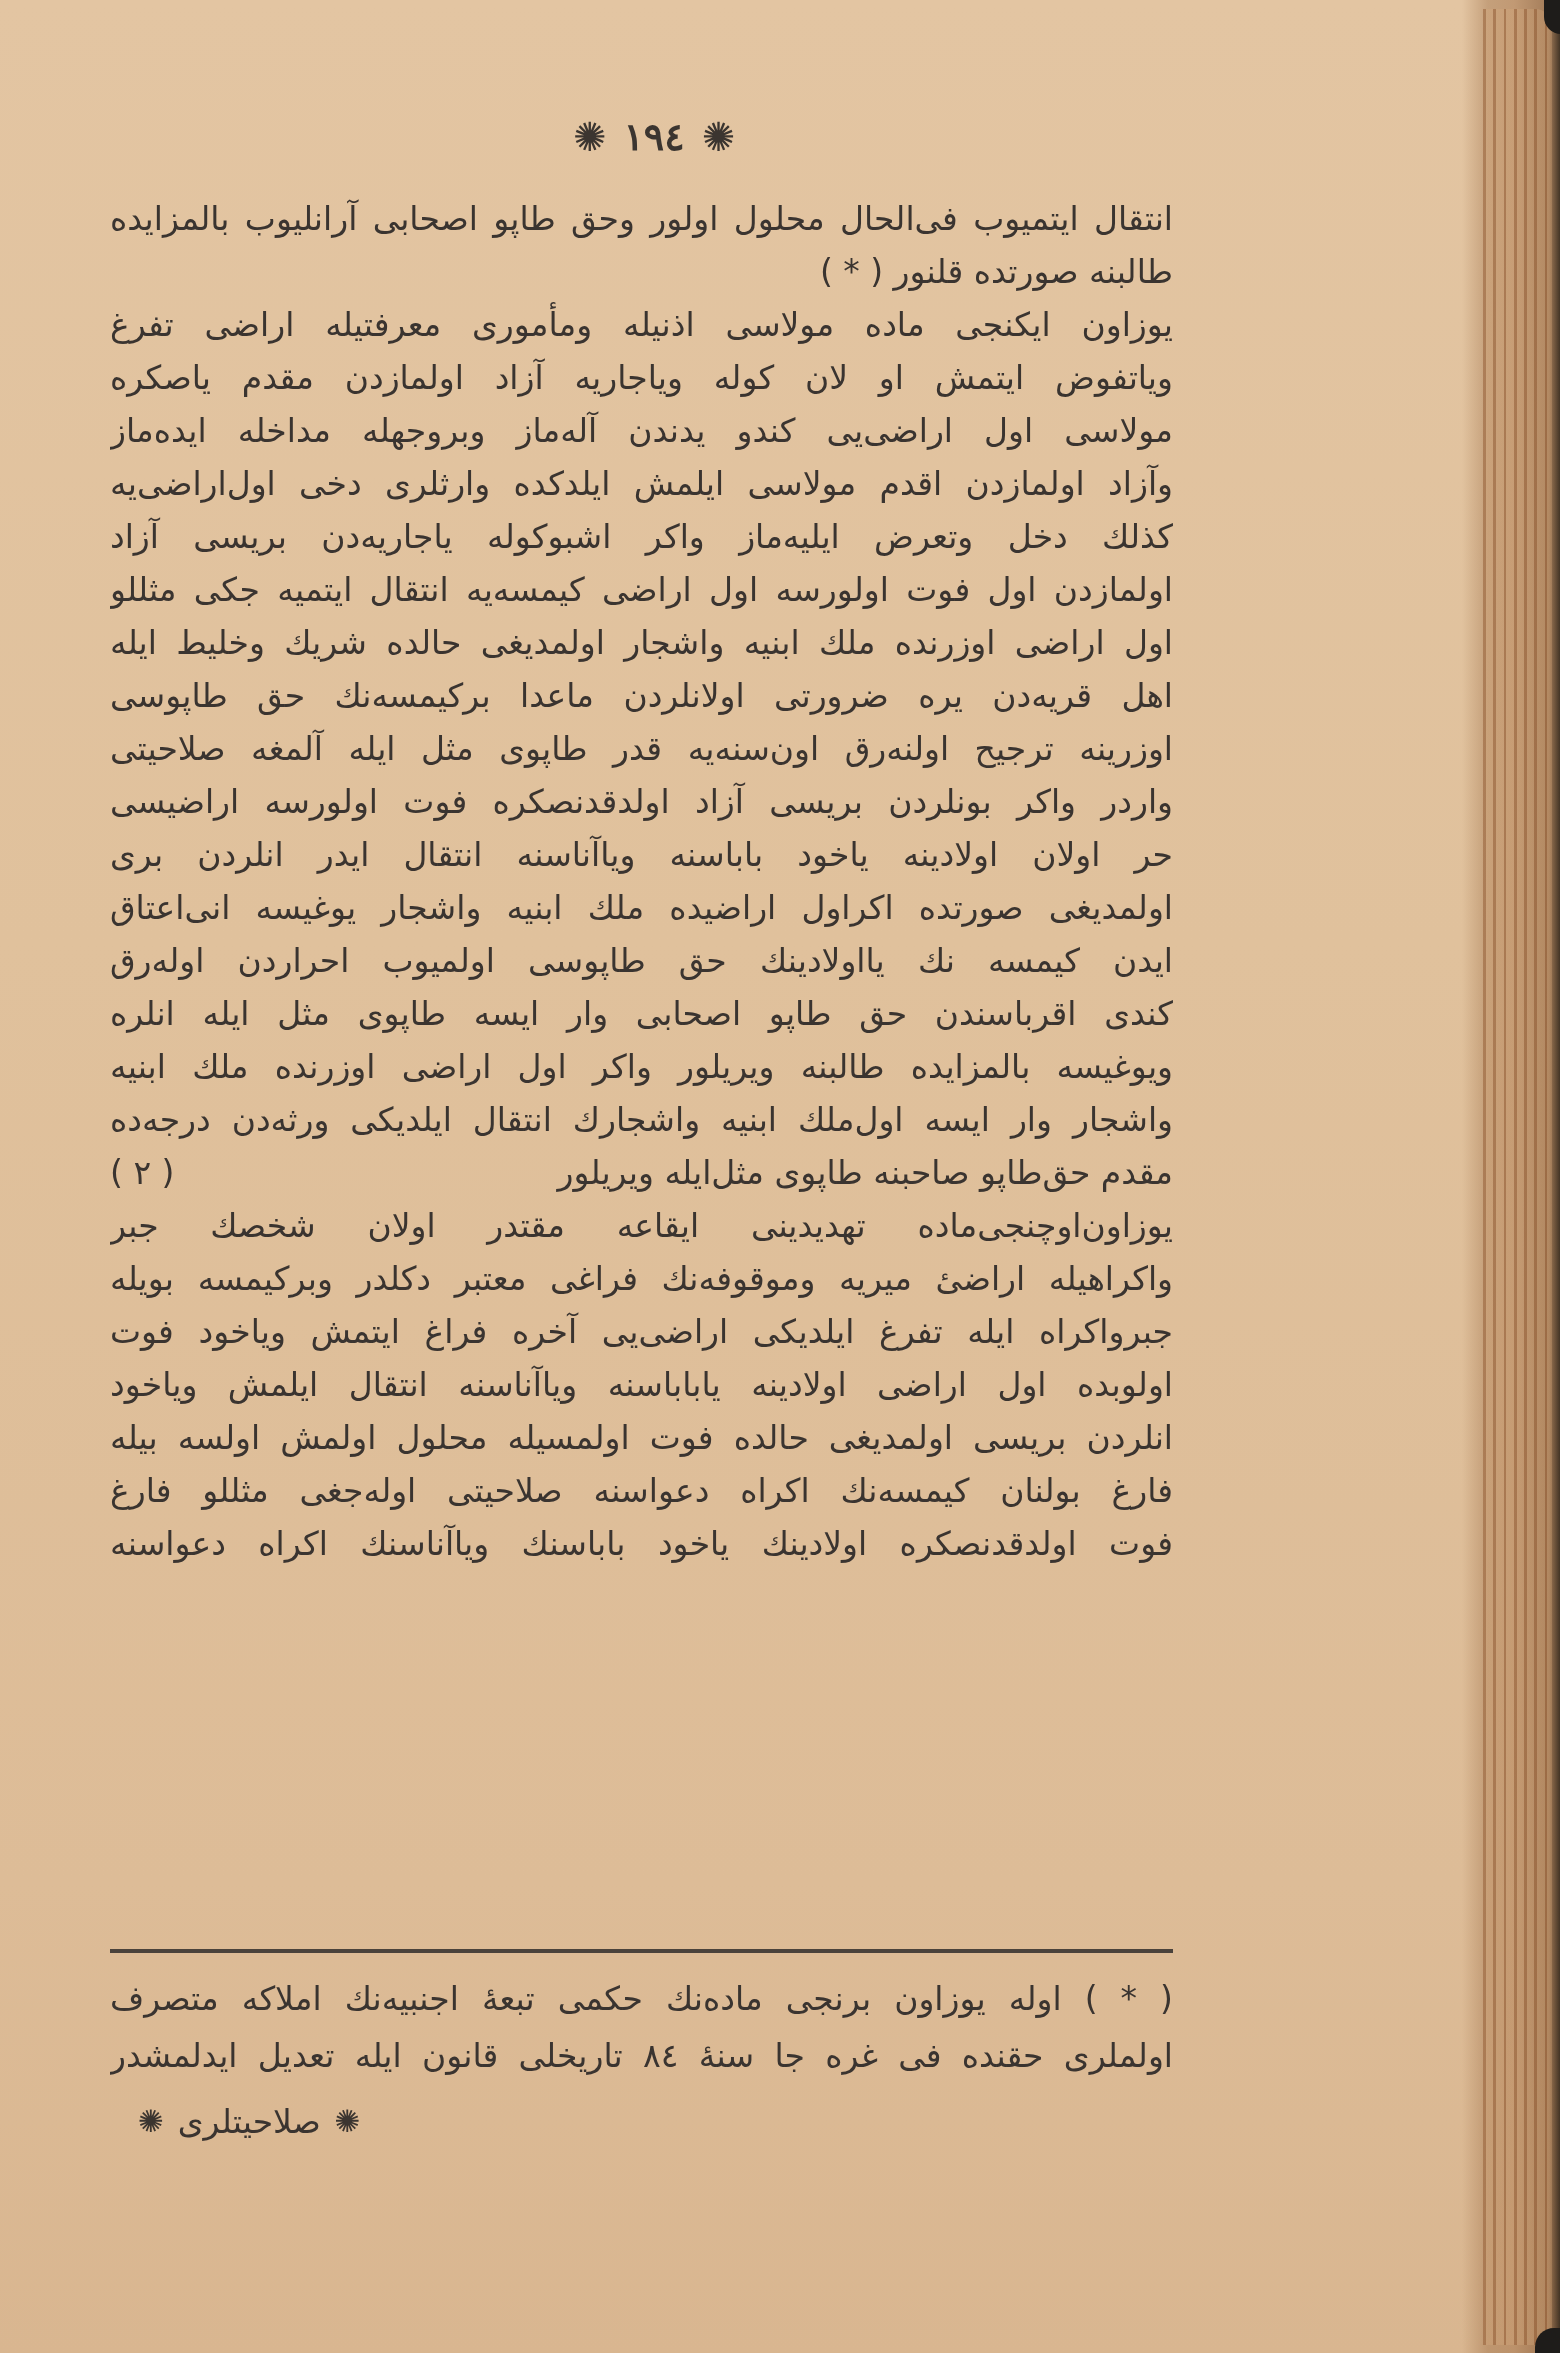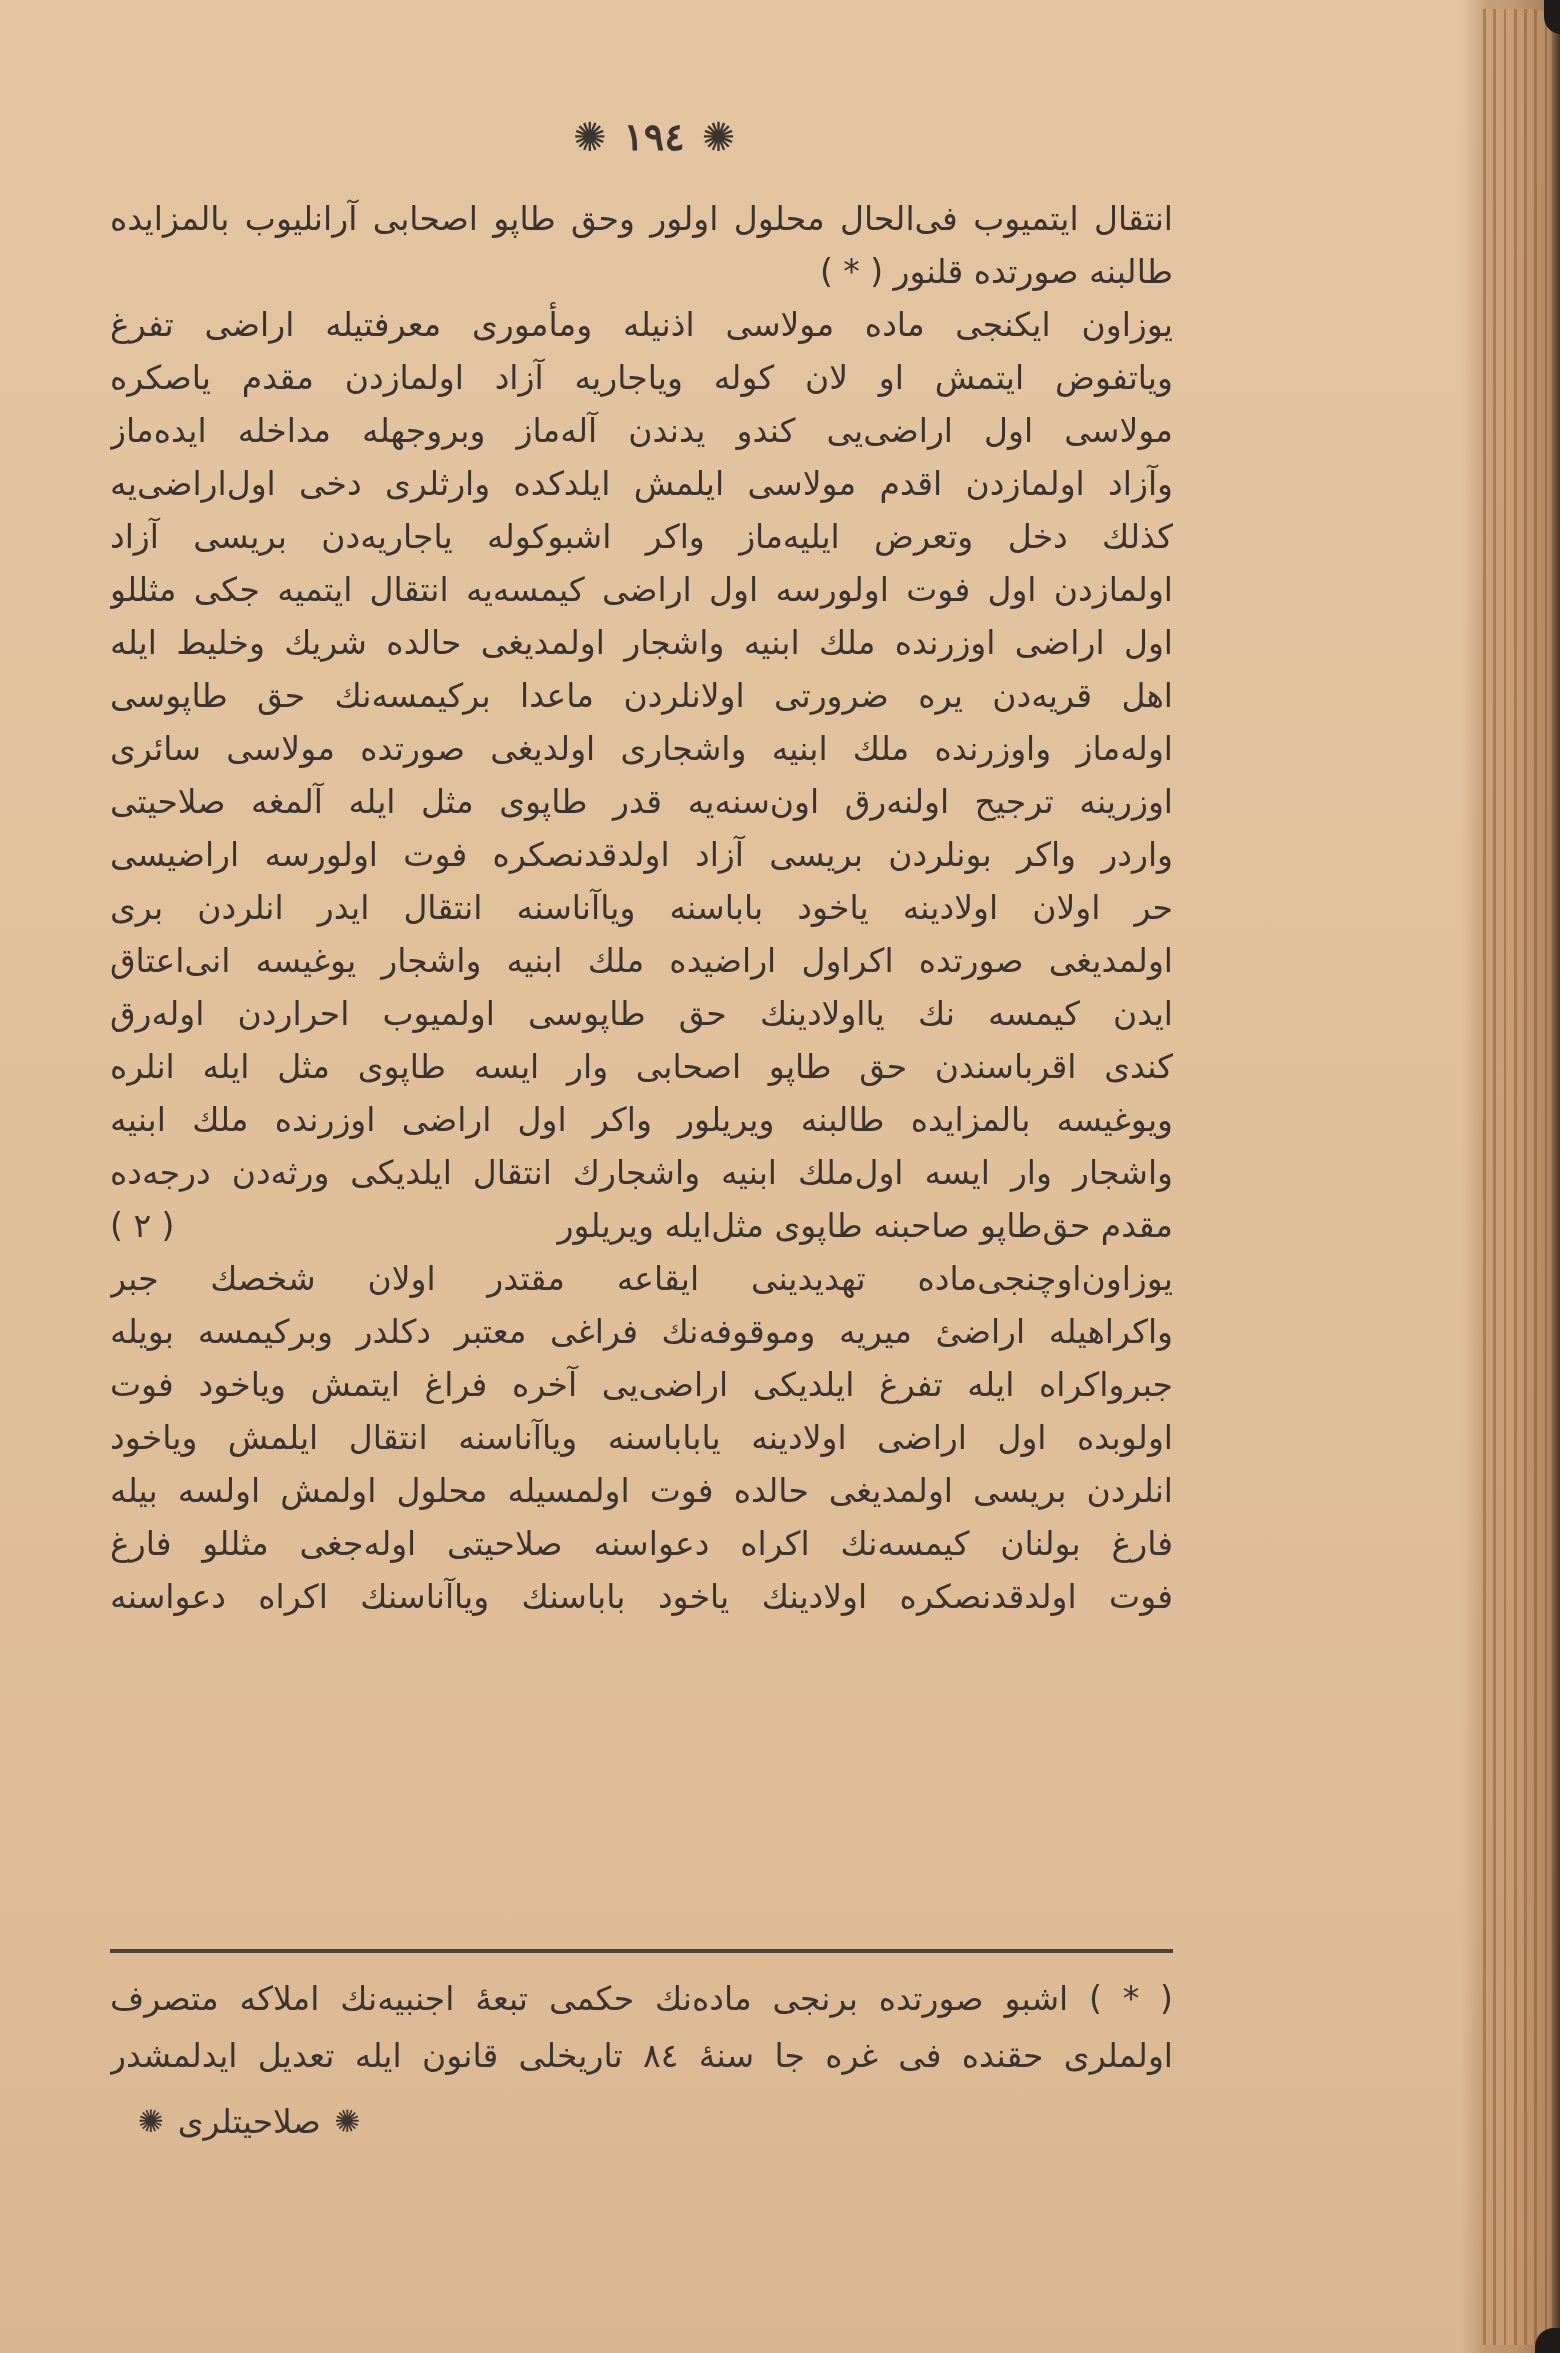--- a/index.html
+++ b/index.html
@@ -164,21 +164,20 @@
     <div class="line">انتقال ایتمیوب فی‌الحال محلول اولور وحق طاپو اصحابی آرانلیوب بالمزایده</div>
     <div class="line short">طالبنه صورتده قلنور ( * )</div>
     <div class="line">یوزاون ایکنجی ماده       مولاسی اذنیله ومأموری معرفتیله اراضی تفرغ</div>
     <div class="line">ویاتفوض ایتمش او لان کوله ویاجاریه آزاد اولمازدن مقدم یاصکره</div>
     <div class="line">مولاسی اول اراضی‌یی کندو یدندن آله‌ماز وبروجهله مداخله ایده‌ماز</div>
     <div class="line">وآزاد اولمازدن اقدم مولاسی ایلمش ایلدکده وارثلری دخی اول‌اراضی‌یه</div>
     <div class="line">کذلك دخل وتعرض ایلیه‌ماز واکر اشبوکوله یاجاریه‌دن بریسی آزاد</div>
     <div class="line">اولمازدن اول فوت اولورسه اول اراضی کیمسه‌یه انتقال ایتمیه جکی مثللو</div>
     <div class="line">اول اراضی اوزرنده ملك ابنیه واشجار اولمدیغی حالده شریك وخلیط ایله</div>
     <div class="line">اهل قریه‌دن یره ضرورتی اولانلردن ماعدا برکیمسه‌نك حق طاپوسی</div>
-    <div class="line">اوله‌ماز واوزرنده ملك ابنیه واشجاری اولدیغی صورتده مولاسی سائری</div>
     <div class="line">اوزرینه ترجیح اولنه‌رق اون‌سنه‌یه قدر طاپوی مثل ایله آلمغه صلاحیتی</div>
     <div class="line">واردر واکر بونلردن بریسی آزاد اولدقدنصکره فوت اولورسه اراضیسی</div>
     <div class="line">حر اولان اولادینه یاخود باباسنه ویاآناسنه انتقال ایدر انلردن بری</div>
     <div class="line">اولمدیغی صورتده اکراول اراضیده ملك ابنیه واشجار یوغیسه انی‌اعتاق</div>
     <div class="line">ایدن کیمسه نك یااولادینك حق طاپوسی اولمیوب احراردن اوله‌رق</div>
     <div class="line">کندی اقرباسندن حق طاپو اصحابی وار ایسه طاپوی مثل ایله انلره</div>
     <div class="line">ویوغیسه بالمزایده طالبنه ویریلور واکر اول اراضی اوزرنده ملك ابنیه</div>
     <div class="line">واشجار وار ایسه اول‌ملك ابنیه واشجارك انتقال ایلدیکی ورثه‌دن درجه‌ده</div>
     <div class="line with-marker">
       <span>مقدم حق‌طاپو صاحبنه طاپوی مثل‌ایله ویریلور</span>
@@ -189,21 +188,21 @@
     <div class="line">جبرواکراه ایله تفرغ ایلدیکی اراضی‌یی آخره فراغ ایتمش ویاخود فوت</div>
     <div class="line">اولوبده اول اراضی اولادینه یاباباسنه ویاآناسنه انتقال ایلمش ویاخود</div>
     <div class="line">انلردن بریسی اولمدیغی حالده فوت اولمسیله محلول اولمش اولسه بیله</div>
     <div class="line">فارغ بولنان کیمسه‌نك اکراه دعواسنه صلاحیتی اوله‌جغی مثللو فارغ</div>
     <div class="line">فوت اولدقدنصکره اولادینك یاخود باباسنك ویاآناسنك اکراه دعواسنه</div>
   </div>
 
   <div class="rule"></div>
 
   <div class="footnote">
-    <div class="line">( * ) اشبو صورتده برنجی ماده‌نك حکمی تبعهٔ اجنبیه‌نك املاکه متصرف</div>
+    <div class="line">( * ) اوله یوزاون برنجی ماده‌نك حکمی تبعهٔ اجنبیه‌نك املاکه متصرف</div>
     <div class="line">اولملری حقنده فی غره جا سنهٔ ٨٤ تاریخلی قانون ایله تعدیل ایدلمشدر</div>
   </div>
 
   <div class="catchword">
     <span class="ornament">✺</span>
     <span>صلاحیتلری</span>
     <span class="ornament">✺</span>
   </div>
 </div>
 

